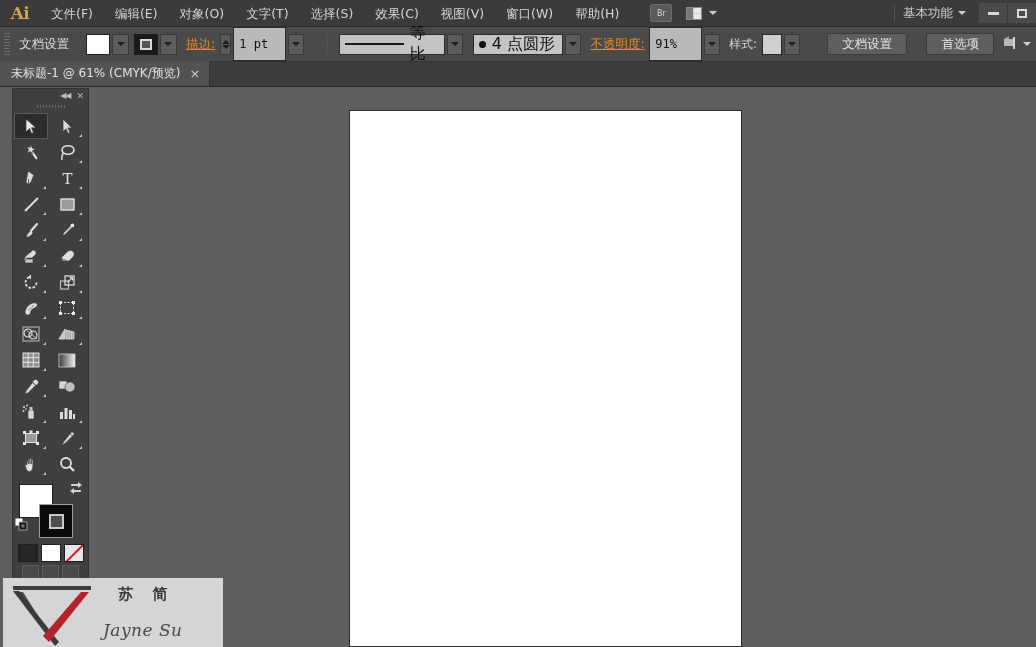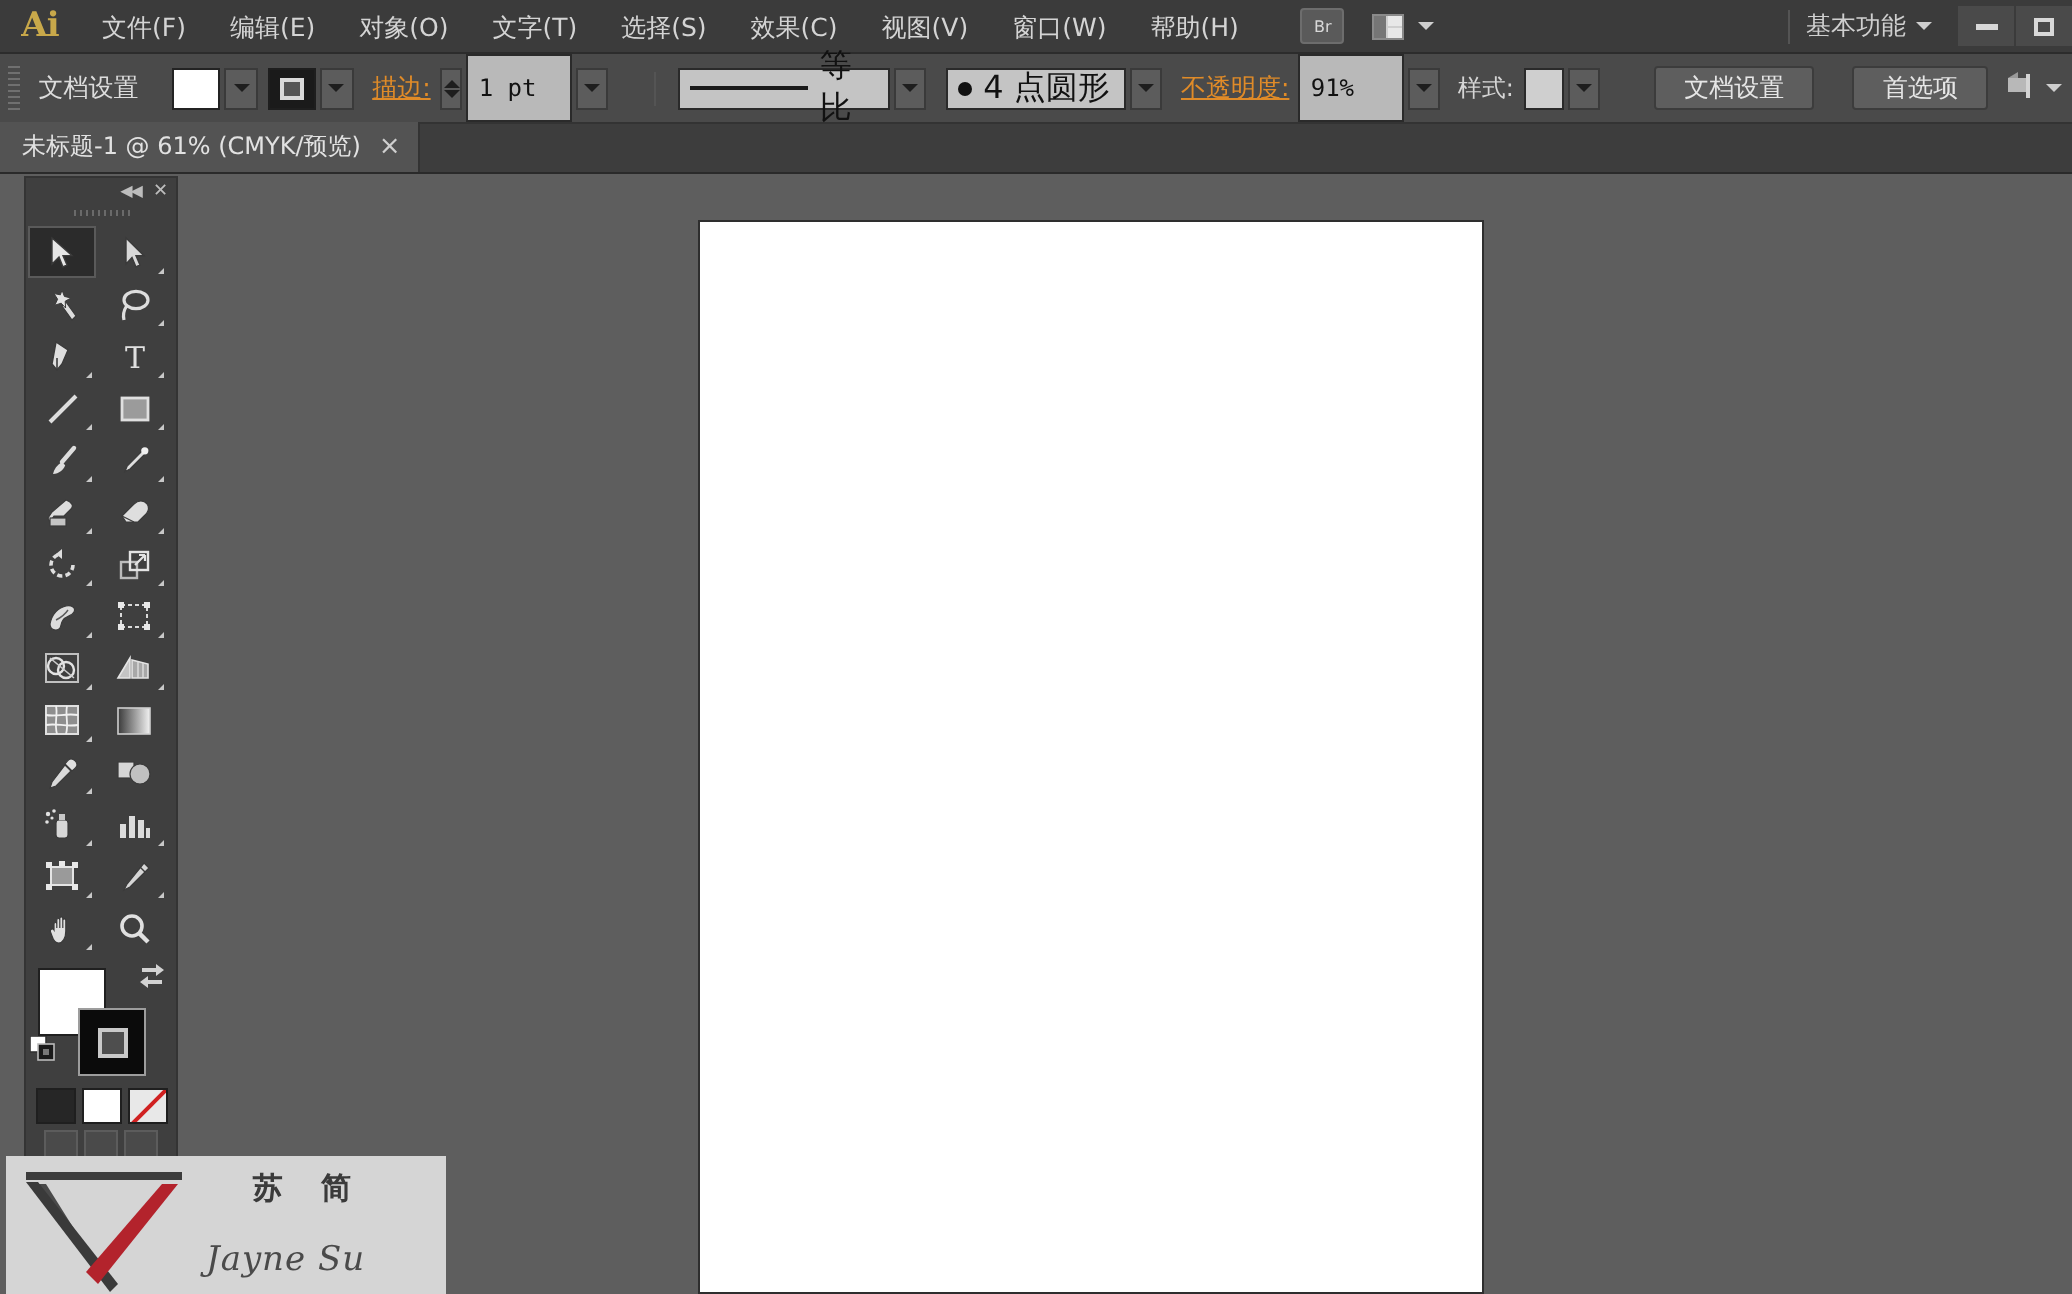--- a/index.html
+++ b/index.html
@@ -227,21 +227,21 @@
 
   
   .watermark {
     position: absolute; left: 3px; top: 578px;
     width: 220px; height: 69px;
     background: #d5d5d5;
     overflow: hidden;
     display: flex; align-items: center;
   }
   .wm-logo { width: 100px; height: 69px; position: relative; }
-  .wm-text { display: flex; flex-direction: column; align-items: flex-end; justify-content: center; gap: 16px; }
+  .wm-text { display: flex; flex-direction: column; align-items: center; justify-content: center; gap: 16px; }
   .wm-cn {
     font-family: "DejaVu Sans", "Liberation Sans", sans-serif;
     font-size: 15px; font-weight: bold; color: #3a3a3a; letter-spacing: 7px;
     text-indent: 7px;
   }
   .wm-en {
     font-family: "DejaVu Serif", "Liberation Serif", serif;
     font-size: 17px; font-style: italic; color: #4a4a4a; letter-spacing: 0.5px;
   }
 </style>

